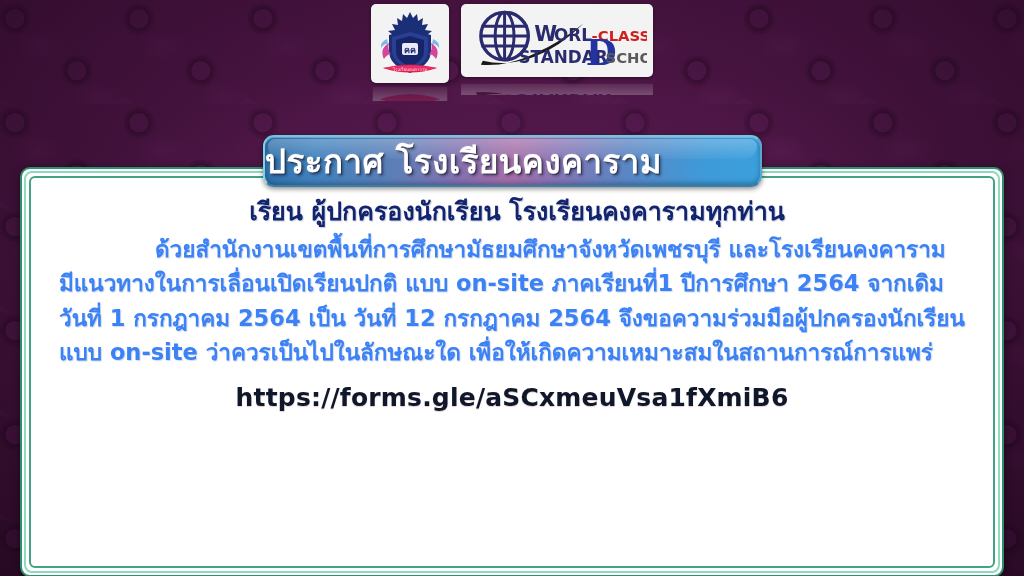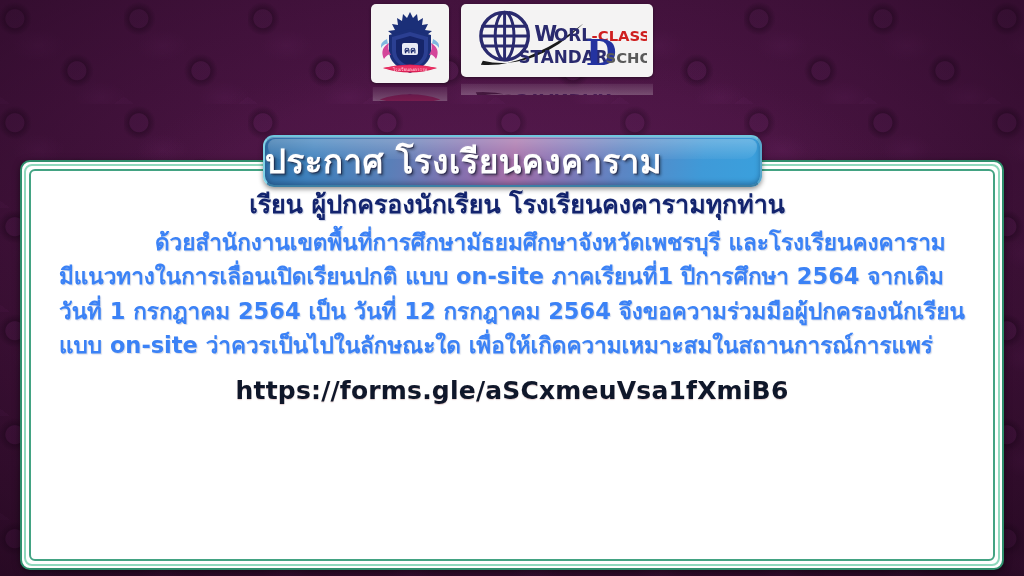--- a/index.html
+++ b/index.html
@@ -154,21 +154,21 @@
       1px 1px 0 rgba(20,20,60,0.55),
       2px 2px 3px rgba(0,0,0,0.45),
       0 0 2px rgba(255,255,255,0.35);
     line-height: 1;
   }
 
   
   .card-outer {
     position: absolute;
     left: 20px;
-    top: 160px;
+    top: 167px;
     width: 984px;
     height: 410px;
     border-radius: 10px;
     z-index: 2;
     background: #ffffff;
     border: 2px solid #2f8f6d;
     box-shadow: 0 2px 7px rgba(0,0,0,0.5);
     padding: 2px;
   }
   .card-mid {

